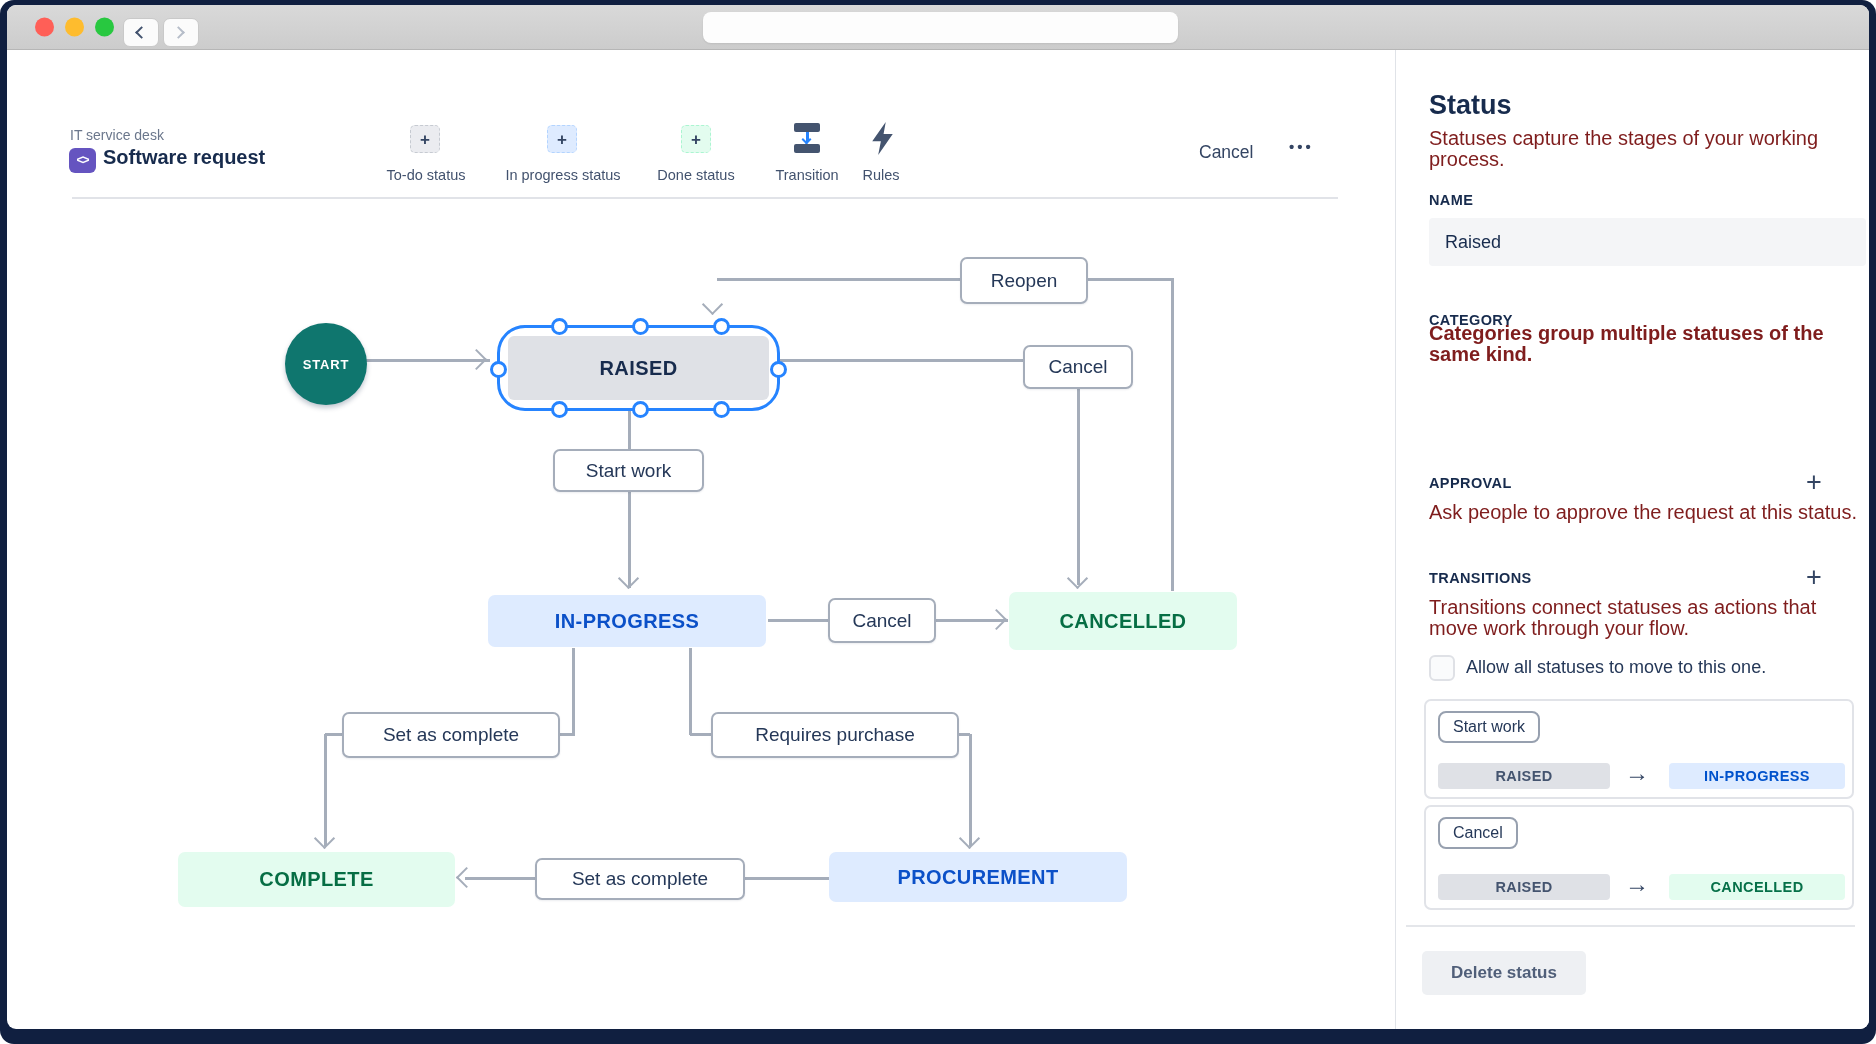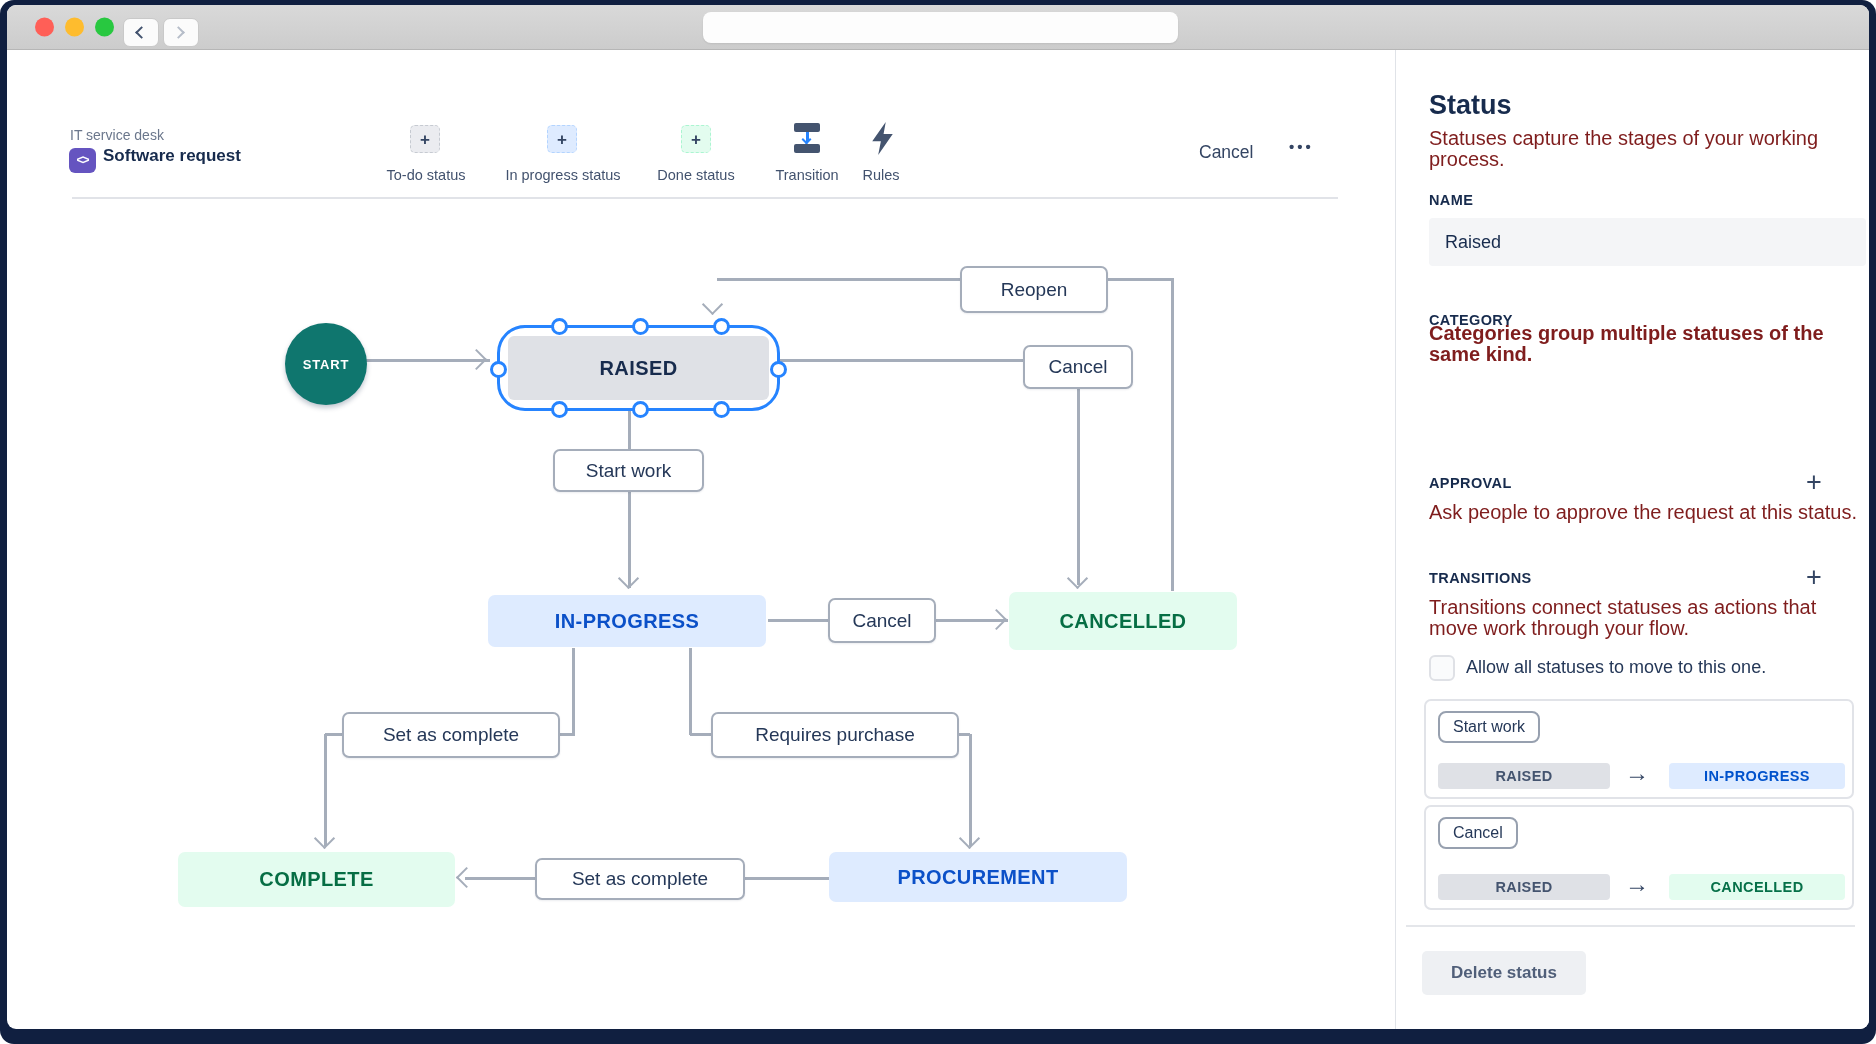--- a/index.html
+++ b/index.html
@@ -13,21 +13,21 @@
   .light { position:absolute; top:22px; width:19px; height:19px; border-radius:50%; transform:translateY(-50%); }
   .navbtn { position:absolute; top:13px; width:36px; height:29px; background:#fbfbfb; border:1px solid #c9c9c9; border-radius:7px; }
   .navchev { position:absolute; top:9px; left:13px; width:9px; height:9px; border-left:2.5px solid; border-bottom:2.5px solid; }
   .urlpill { position:absolute; left:696px; top:7px; width:475px; height:31px; background:#fdfdfd; border-radius:8px; box-shadow:0 1px 2px rgba(0,0,0,.08); }
 
   
   #toolbar { position:absolute; left:0; top:45px; right:474px; height:108px; background:#fff; }
   #toolbar-rule { position:absolute; left:65px; top:147px; width:1266px; height:1.5px; background:#e1e3e8; }
   .proj-label { position:absolute; left:63px; top:77px; font-size:14px; color:#6b778c; }
   .wf-icon { position:absolute; left:62px; top:98px; width:27px; height:25px; background:#6554c0; border-radius:6px; color:#fff; font-size:12px; font-weight:bold; text-align:center; line-height:25px; letter-spacing:-1px; }
-  .wf-title { position:absolute; left:96px; top:96px; font-size:17px; font-weight:700; color:#172b4d; }
+  .wf-title { position:absolute; left:96px; top:96px; font-size:20px; font-weight:700; color:#172b4d; }
   .chip { position:absolute; top:75px; width:30px; height:28px; border-radius:5px; font-size:17px; font-weight:600; text-align:center; line-height:27px; color:#344563; }
   .chip.gray { background:#ebecf0; border:1px dashed #c6cad1; }
   .chip.blue { background:#deebff; border:1px dashed #b3d4ff; }
   .chip.green{ background:#e3fcef; border:1px dashed #abf5d1; }
   .tb-label { position:absolute; top:117px; font-size:14.5px; color:#42526e; transform:translateX(-50%); white-space:nowrap; }
   .trans-icon { position:absolute; left:785px; top:73px; width:30px; height:32px; }
   .trans-icon .bar { position:absolute; left:2px; width:26px; height:9px; background:#44546f; border-radius:2px; }
   .trans-icon .stem { position:absolute; left:14px; top:9px; width:2.5px; height:10px; background:#2684ff; }
   .trans-icon .tip { position:absolute; left:11px; top:13px; width:7px; height:7px; border-left:2.5px solid #2684ff; border-bottom:2.5px solid #2684ff; transform:rotate(-45deg); }
   .bolt { position:absolute; left:862px; top:72px; width:27px; height:33px; background:#44546f;
@@ -149,21 +149,21 @@
     <div class="chev down" style="left:310px;top:826px;"></div>
 
     <div class="edge" style="left:682px;top:643px;width:2.5px;height:87px;"></div>
     <div class="edge" style="left:683px;top:728px;width:280px;height:2.5px;"></div>
     <div class="edge" style="left:962px;top:729px;width:2.5px;height:112px;"></div>
     <div class="chev down" style="left:955px;top:826px;"></div>
 
     <div class="edge" style="left:458px;top:872px;width:364px;height:2.5px;"></div>
     <div class="chev left" style="left:452px;top:865px;"></div>
 
-    <div class="elabel" style="left:953px;top:261px;width:148px;height:47px;">Reopen</div>
+    <div class="elabel" style="left:953px;top:252px;width:128px;height:47px;">Reopen</div>
     <div class="elabel" style="left:1016px;top:340px;width:110px;height:44px;">Cancel</div>
     <div class="elabel" style="left:546px;top:444px;width:151px;height:43px;">Start work</div>
     <div class="elabel" style="left:821px;top:593px;width:108px;height:45px;">Cancel</div>
     <div class="elabel" style="left:335px;top:707px;width:218px;height:46px;">Set as complete</div>
     <div class="elabel" style="left:704px;top:707px;width:248px;height:46px;">Requires purchase</div>
     <div class="elabel" style="left:528px;top:853px;width:210px;height:42px;">Set as complete</div>
 
     <div id="start-node">START</div>
 
     <div id="raised-frame">

